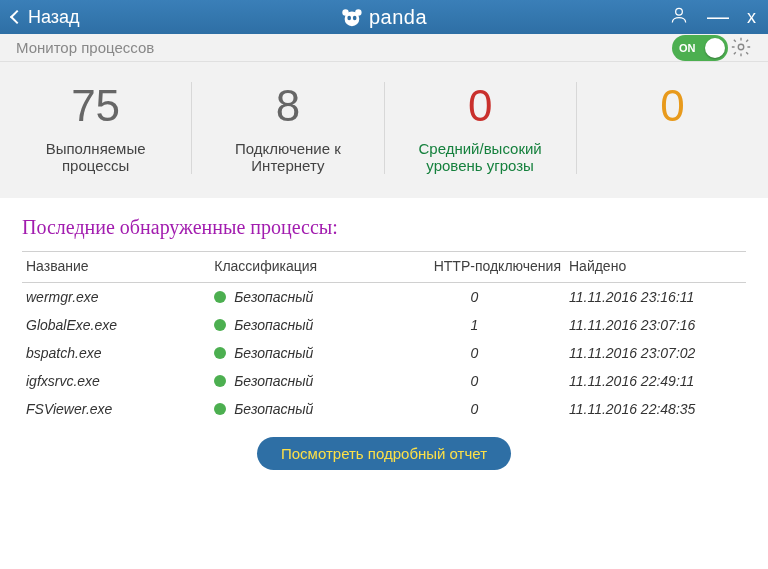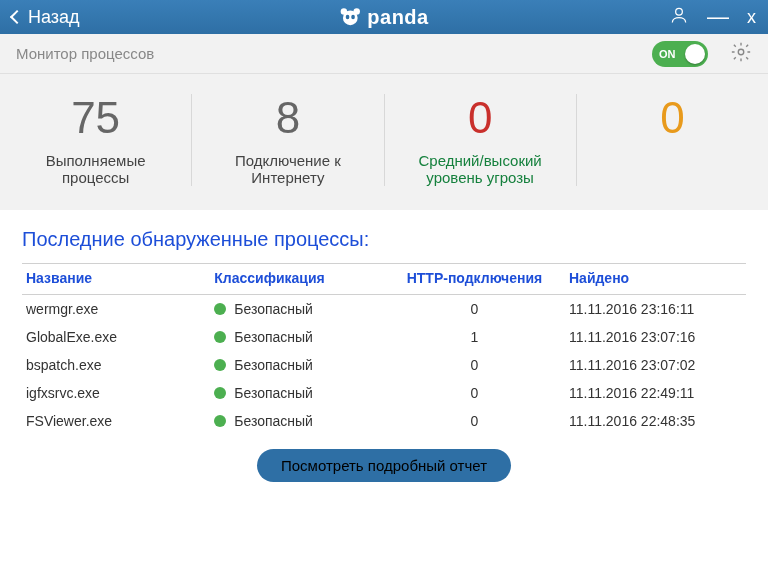--- a/index.html
+++ b/index.html
@@ -31,44 +31,44 @@
     border-left: 2px solid #fff;
     border-bottom: 2px solid #fff;
     transform: rotate(45deg);
     margin-right: 6px;
   }
   .brand {
     position: absolute;
     left: 50%;
     transform: translateX(-50%);
     display: flex;
-    align-items: flex-start;
+    align-items: flex-end;
     font-size: 20px;
-    font-weight: 700;
+    font-weight: 400;
     letter-spacing: 0.5px;
   }
   .brand svg { margin-right: 6px; }
   .title-right {
     margin-left: auto;
     display: flex;
     align-items: center;
     gap: 18px;
   }
   .title-right .win-btn { color: #fff; font-size: 18px; cursor: pointer; }
   .subbar {
-    height: 40px;
+    height: 28px;
     background: #f2f2f2;
     border-bottom: 1px solid #e0e0e0;
     display: flex;
     align-items: center;
     padding: 0 16px;
     color: #888;
     font-size: 15px;
   }
-  .subbar-right { margin-left: auto; display: flex; align-items: center; gap: 22px; }
+  .subbar-right { margin-left: auto; display: flex; align-items: flex-end; gap: 2px; }
   .toggle {
     width: 56px; height: 26px;
     background: #4caf50;
     border-radius: 13px;
     position: relative;
     display: flex;
     align-items: center;
     cursor: pointer;
   }
   .toggle-label {
@@ -111,63 +111,65 @@
     margin-top: 10px;
     padding: 0 24px;
   }
   .stat-label.red { color: #15803d; }
   .stat-label.orange { color: #e89a1c; }
   .content {
     padding: 18px 22px 0 22px;
   }
   .section-title {
     font-size: 20px;
-    color: #1d4ed8;
+    color: #a21caf;
     font-weight: 400;
     margin-bottom: 12px;
+    font-family: Liberation Serif, serif;
   }
   table {
     width: 100%;
     border-collapse: collapse;
     font-size: 14px;
   }
   thead th {
     text-align: left;
-    font-weight: 700;
-    color: #1d4ed8;
+    font-weight: 400;
+    color: #404040;
     padding: 6px 4px 8px 4px;
     border-bottom: 1px solid #d0d0d0;
     border-top: 1px solid #d0d0d0;
   }
   tbody td {
     padding: 6px 4px;
     color: #333;
+    font-style: italic;
   }
   .col-name { width: 26%; }
   .col-class { width: 24%; }
   .col-http { width: 25%; text-align: center; }
   .col-found { width: 25%; }
-  thead .col-http { text-align: center; }
+  thead .col-http { text-align: right; }
   td.col-http { text-align: center; }
   .dot {
     width: 12px; height: 12px;
     background: #4caf50;
     border-radius: 50%;
     display: inline-block;
     margin-right: 8px;
     vertical-align: -1px;
   }
   .report-btn-wrap {
     text-align: center;
     padding: 14px 0 10px 0;
   }
   .report-btn {
     display: inline-block;
     background: #2e6fa5;
-    color: #000000;
+    color: #fde047;
     border: none;
     border-radius: 18px;
     padding: 8px 24px;
     font-size: 15px;
     cursor: pointer;
   }
 </style>
 </head>
 <body>
 

